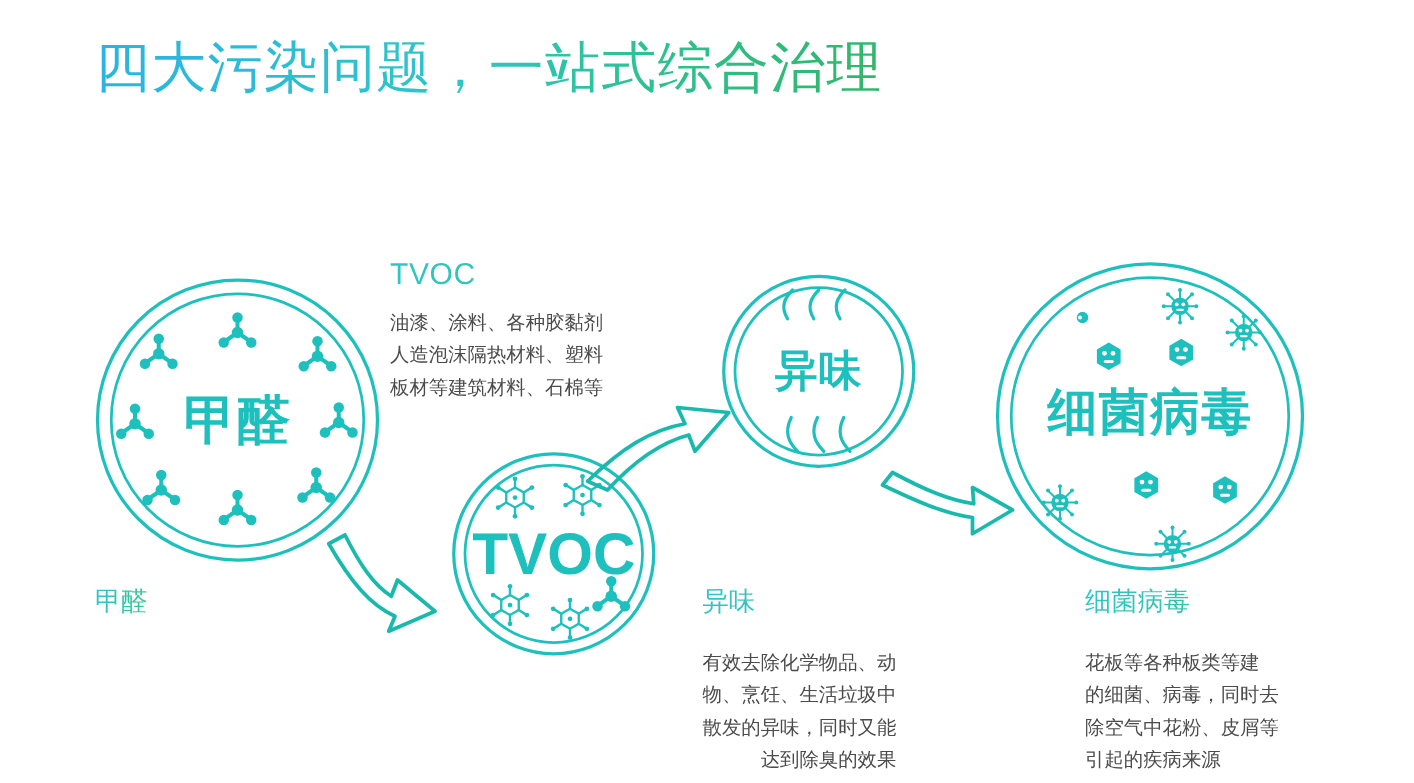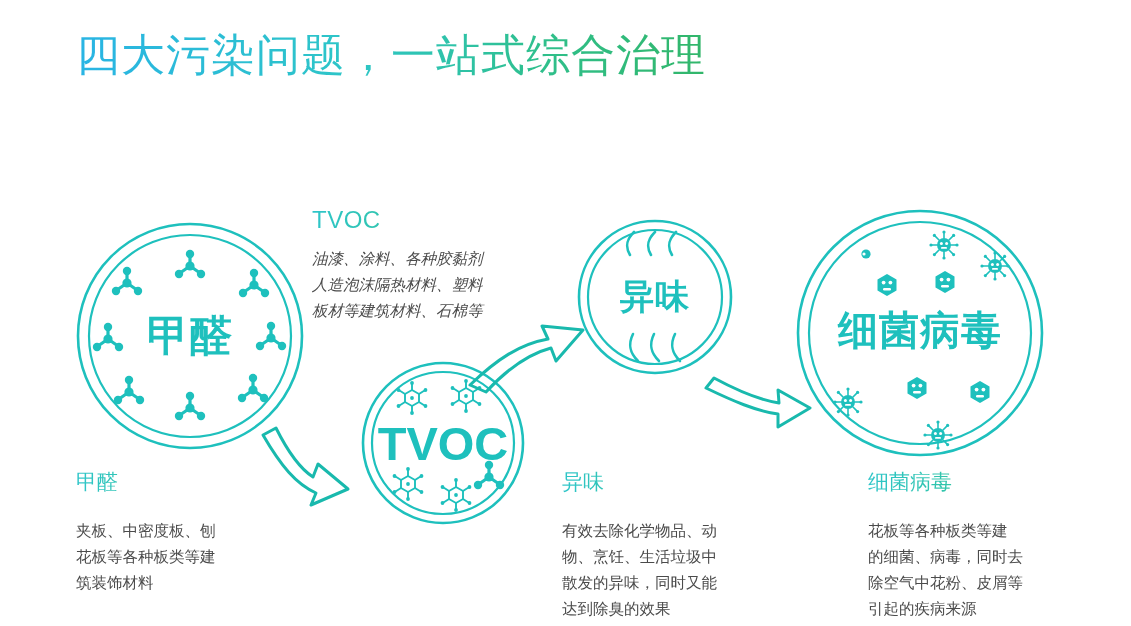--- a/index.html
+++ b/index.html
@@ -66,27 +66,27 @@
   .blk-body {
     font-size: 15.5px;
     line-height: 26px;
     color: #4b4b4b;
     white-space: pre-line;
   }
 
   
   #blk-tvoc          { left: 312px; top: 206px; }
   #blk-tvoc .blk-head{ font-size: 24px; letter-spacing: .5px; }
-  #blk-tvoc .blk-body{ margin-top: 12px; font-style: italic; }
+  #blk-tvoc .blk-body{ margin-top: 12px; }
 
   #blk-formaldehyde  { left: 76px;  top: 468px; }
   #blk-formaldehyde .blk-body { margin-top: 22px; }
 
   #blk-odor          { left: 562px; top: 468px; }
-  #blk-odor .blk-body{ margin-top: 22px; }
+  #blk-odor .blk-body{ margin-top: 22px; text-align: right; }
 
   #blk-germs         { left: 868px; top: 468px; }
   #blk-germs .blk-body { margin-top: 22px; }
 
   
   .circle-label {
     position: absolute;
     color: #1ec0bd;
     font-weight: 700;
     white-space: nowrap;
@@ -261,23 +261,20 @@
 
   <div class="blk" id="blk-tvoc">
     <div class="blk-head">TVOC</div>
     <div class="blk-body">油漆、涂料、各种胶黏剂
 人造泡沫隔热材料、塑料
 板材等建筑材料、石棉等</div>
   </div>
 
   <div class="blk" id="blk-formaldehyde">
     <div class="blk-head">甲醛</div>
-    <div class="blk-body">夹板、中密度板、刨
-花板等各种板类等建
-筑装饰材料</div>
   </div>
 
   <div class="blk" id="blk-odor">
     <div class="blk-head">异味</div>
     <div class="blk-body">有效去除化学物品、动
 物、烹饪、生活垃圾中
 散发的异味，同时又能
 达到除臭的效果</div>
   </div>
 

